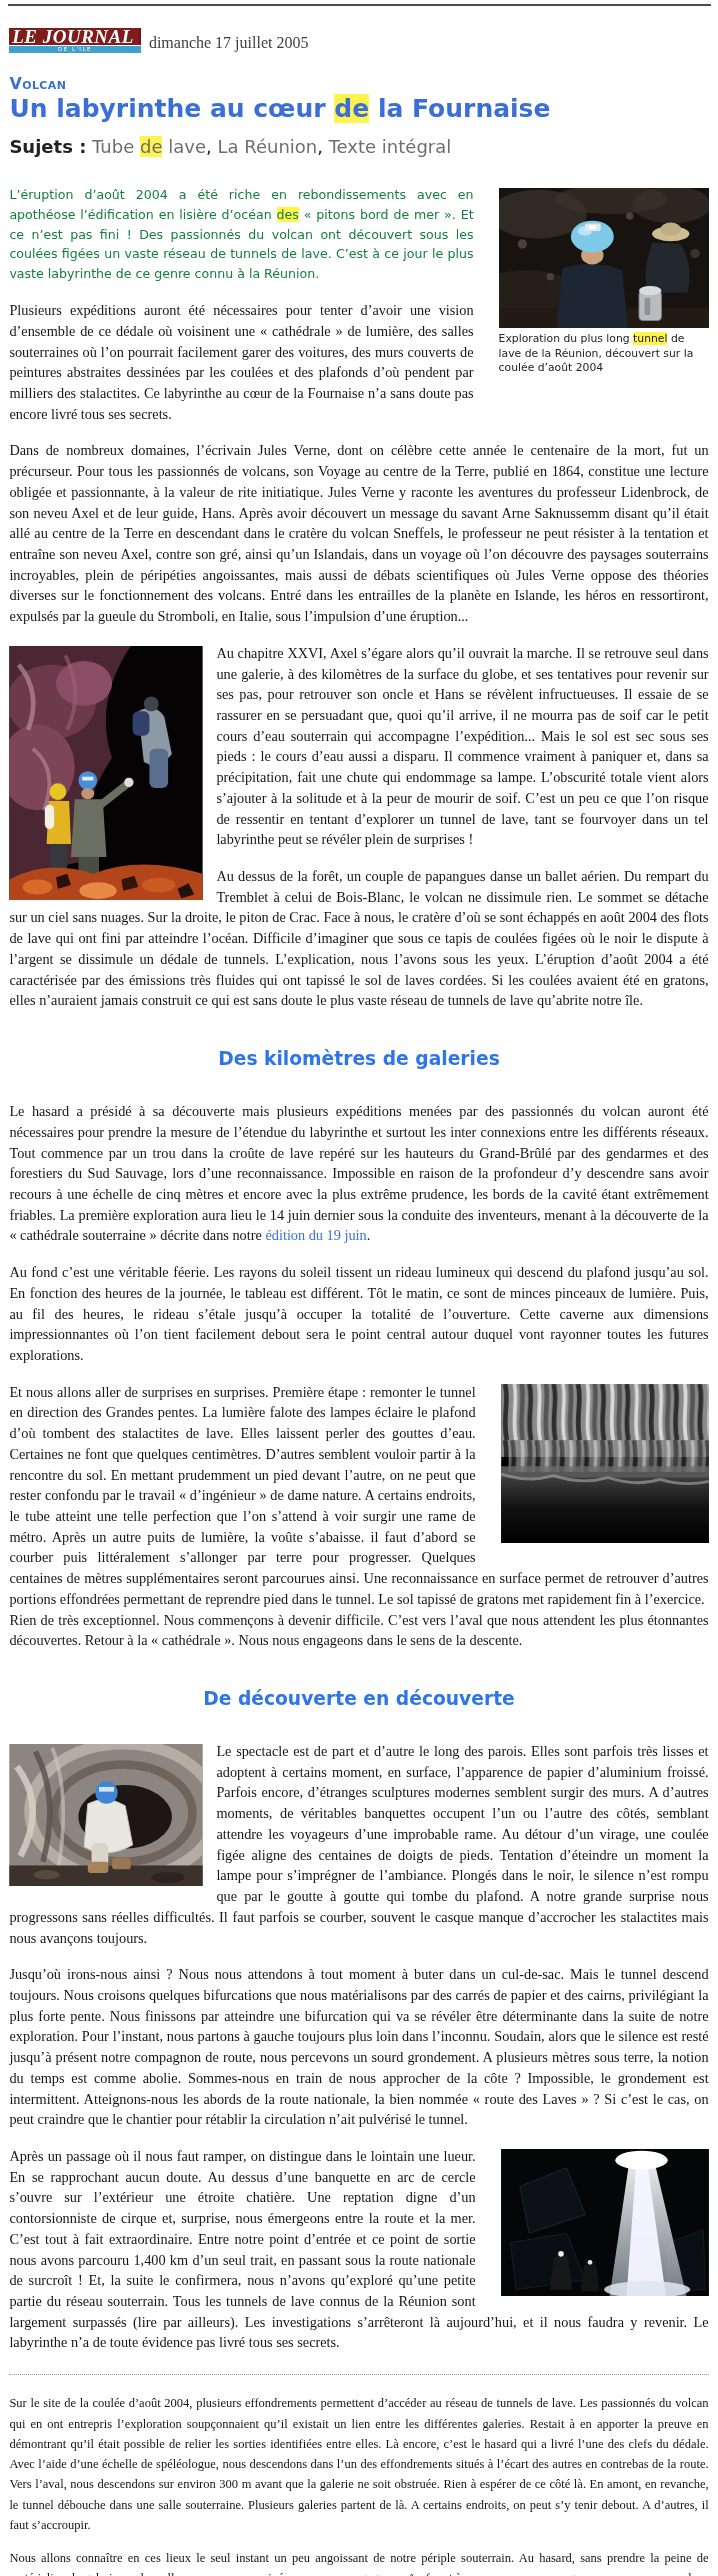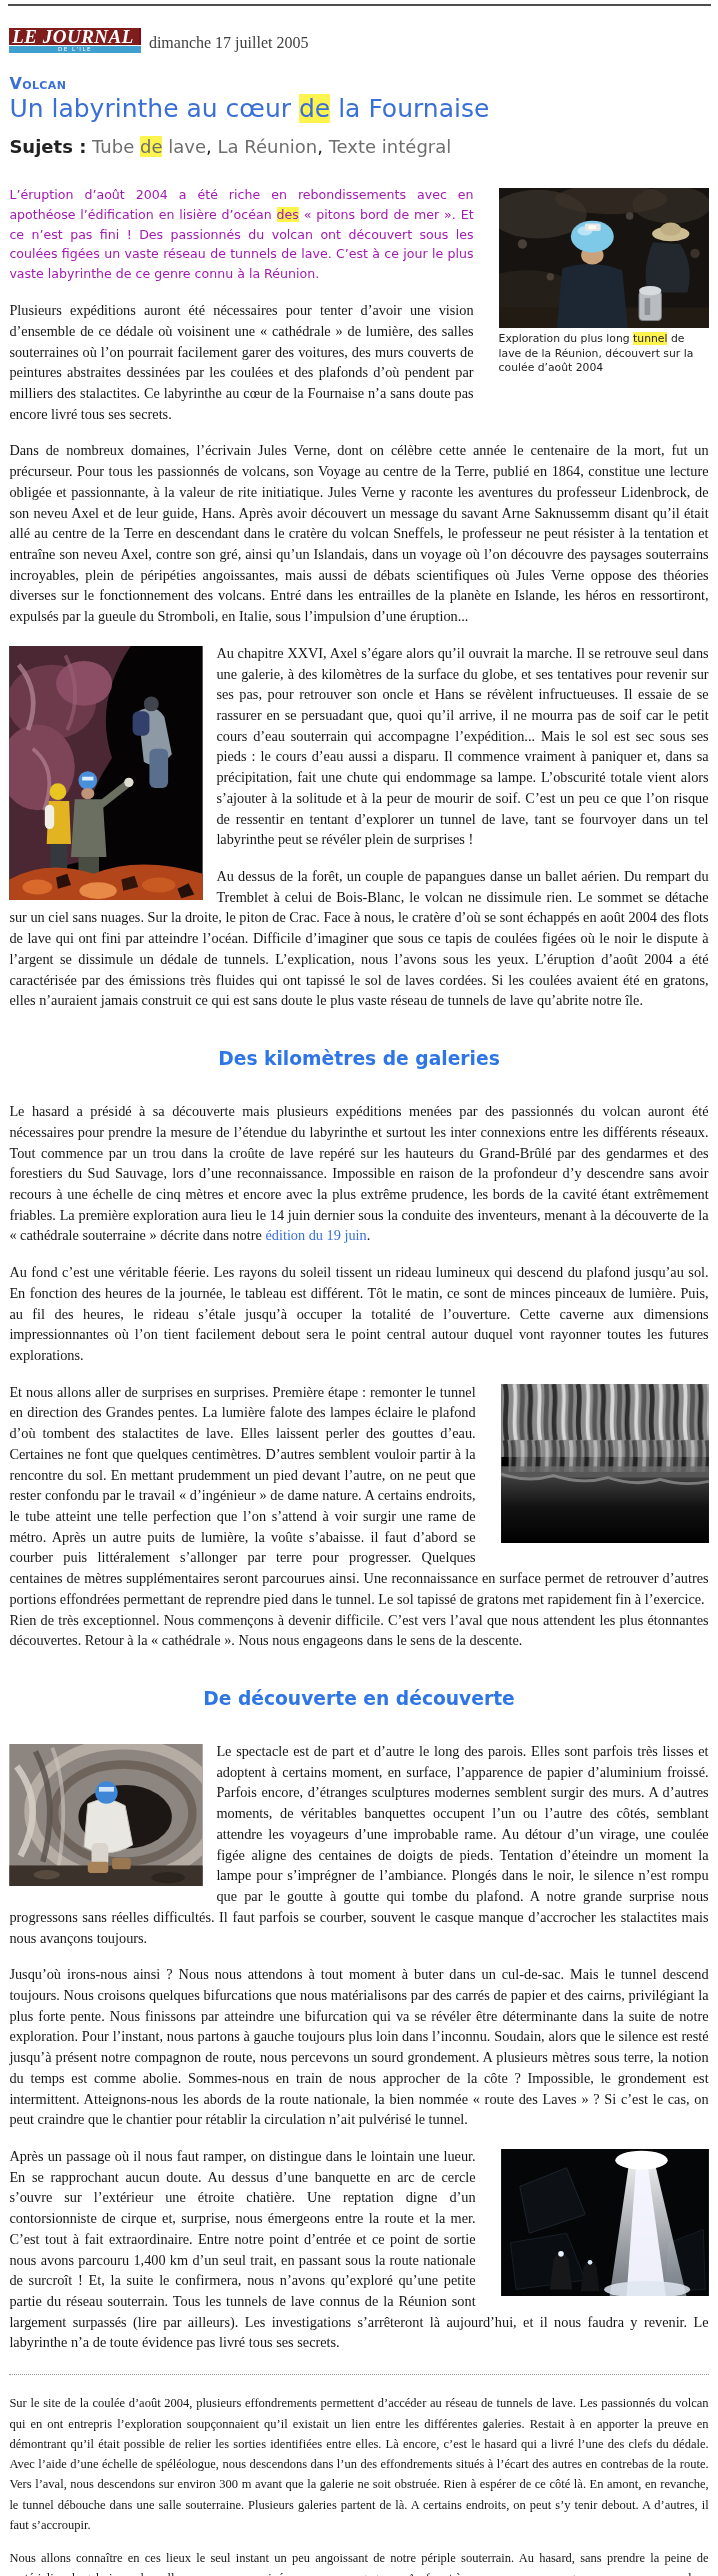--- a/index.html
+++ b/index.html
@@ -24,29 +24,29 @@
     border-top: 0.9px solid #fff; padding: 0 1.9px 0.9px 1.9px;
   }
   .date { font-family: Liberation Serif, serif; font-size: 16px; color: #404040; padding-bottom: 0.9px; }
 
   .kicker {
     margin-top: 20.6px; font-family: "DejaVu Sans", sans-serif; font-weight: bold;
     color: #3a6fd8; font-size: 16px; font-variant: small-caps; letter-spacing: 0.4px;
   }
   h1.title {
     margin: 1.9px 0 13px 0; font-family: "DejaVu Sans", sans-serif;
-    color: #3a6fd8; font-size: 25px; font-weight: normal; line-height: 1.15;
+    color: #3a6fd8; font-size: 25px; font-weight: bold; line-height: 1.15;
   }
   .subjects { font-family: "DejaVu Sans", sans-serif; font-size: 18px; color: #222; margin-bottom: 28px; }
   .subjects a { color: #6e6e6e; text-decoration: none; cursor: pointer; }
 
   mark.hl { background: #fff34d; color: inherit; padding: 0; }
 
   .lead {
-    font-family: "DejaVu Sans", sans-serif; color: #a21caf; font-size: 12.6px;
+    font-family: "DejaVu Sans", sans-serif; color: #15803d; font-size: 12.6px;
     line-height: 1.55; text-align: justify; margin: 0 0 17px 0;
   }
   .body-p { font-size: 14.3px; line-height: 1.45; text-align: justify; margin: 0 0 16px 0; }
   a.inline-link { color: #3a6fd8; text-decoration: none; cursor: pointer; }
 
   h2.section {
     clear: both; text-align: center; font-family: "DejaVu Sans", sans-serif;
     color: #2e75e6; font-size: 18.7px; font-weight: bold; margin: 37px 0 32px 0;
   }
 

